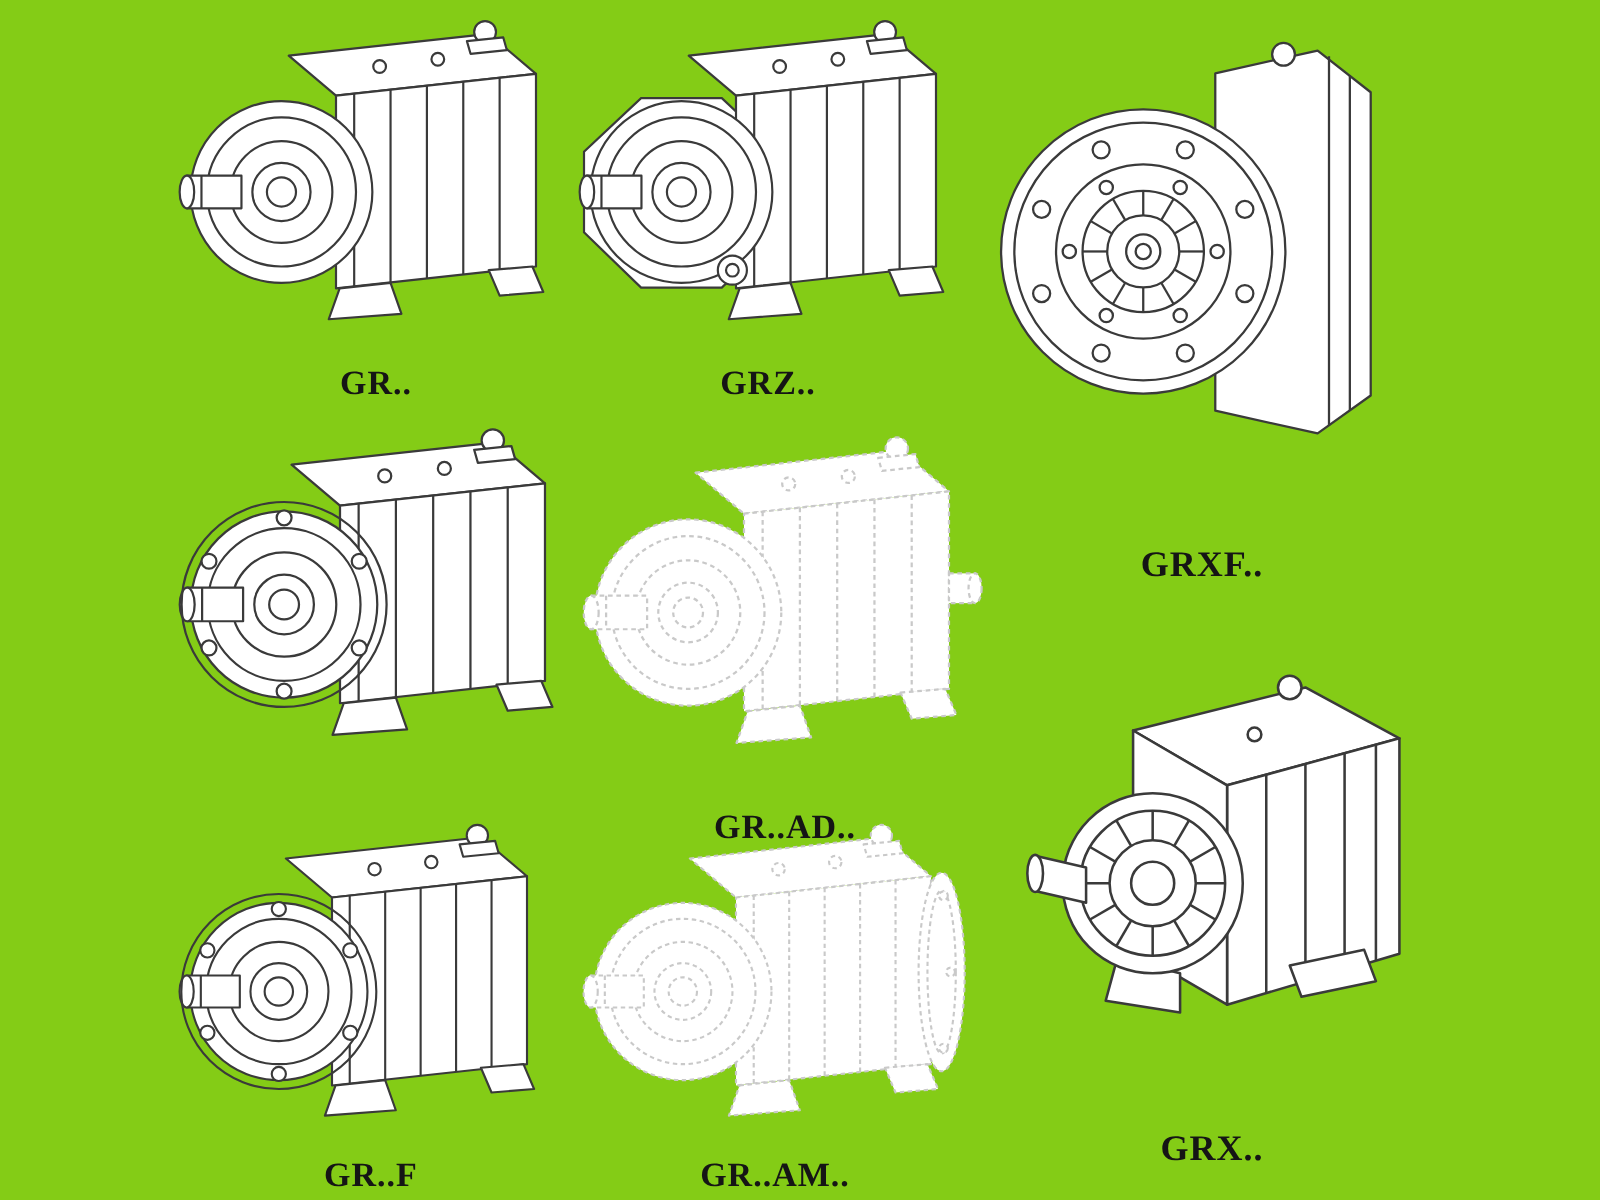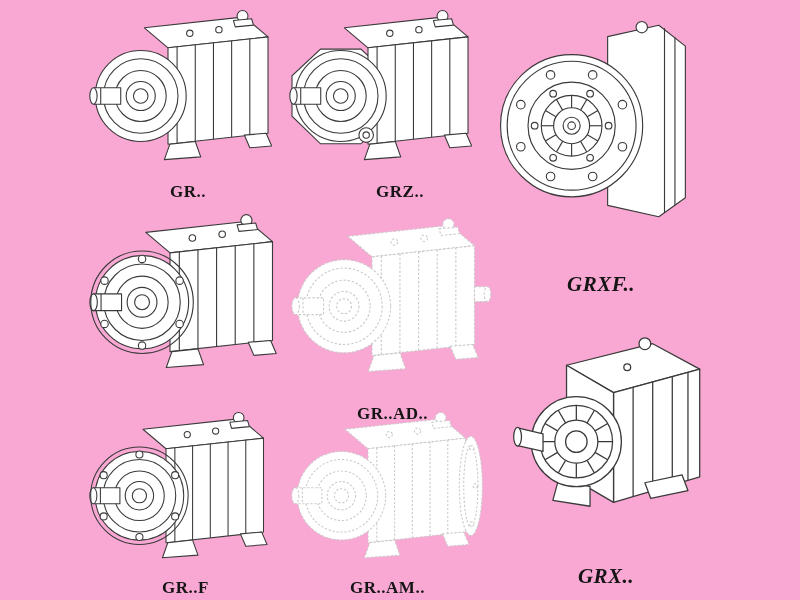--- a/index.html
+++ b/index.html
@@ -1,23 +1,23 @@
 <!DOCTYPE html>
 <html><head>
 <meta charset="utf-8">
 <style>
   html,body{margin:0;padding:0;background:#ffffff;}
   body{font-family:"Liberation Serif", serif;}
-  #canvas{position:relative;width:800px;height:600px;background:#f9a8d4;overflow:hidden;}
+  #canvas{position:relative;width:800px;height:600px;background:#84cc16;overflow:hidden;}
   .figure{position:absolute;}
   svg.gb{display:block;}
   .solid{color:#3a3a3a;}
   .faded{color:#c9c9c9;stroke-dasharray:2.5 2;}
   .fig-label{position:absolute;text-align:center;font-weight:bold;font-size:17px;color:#151515;letter-spacing:.5px;}
-  .fig-label.big{font-size:21px;font-style:italic;}
+  .fig-label.big{font-size:18px;}
 </style>
 </head>
 <body>
 
 <svg width="0" height="0" style="position:absolute" aria-hidden="true">
   <defs>
 
     <g id="g-r" stroke="currentColor" fill="none" stroke-width="1.2" stroke-linejoin="round">
       <polygon points="62,24 172,12 198,34 88,46" fill="#fff"></polygon>
       <polygon points="88,46 198,34 198,140 88,152" fill="#fff"></polygon>
@@ -156,21 +156,21 @@
         <use href="#g-r"></use>
       </svg>
   </div>
   <div class="fig-label" style="left:88px;top:182px;width:200px;">GR..</div>
 
   <div class="figure" style="left:288px;top:6px;">
     <svg class="gb solid" viewBox="0 0 220 190" width="200">
         <use href="#g-rz"></use>
       </svg>
   </div>
-  <div class="fig-label" style="left:300px;top:182px;width:200px;text-align:center;">GRZ..</div>
+  <div class="fig-label" style="left:284px;top:182px;width:200px;text-align:center;">GRZ..</div>
 
   <div class="figure" style="left:492px;top:12px;">
     <svg class="gb solid" viewBox="0 0 230 240" width="218">
         <use href="#g-grxf"></use>
       </svg>
   </div>
   <div class="fig-label big" style="left:492px;top:272px;width:218px;">GRXF..</div>
 
   <div class="figure" style="left:88px;top:210px;">
     <svg class="gb solid" viewBox="0 0 220 190" width="205">

